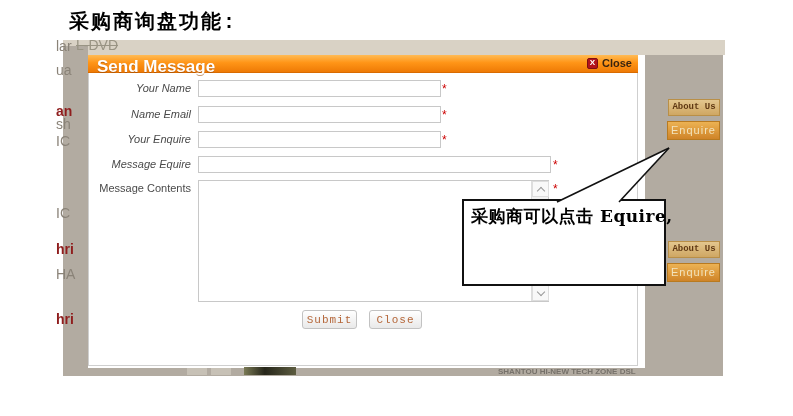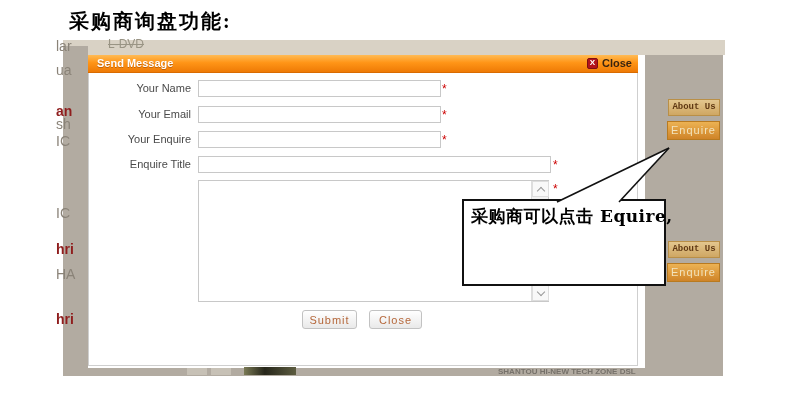--- a/index.html
+++ b/index.html
@@ -1,63 +1,63 @@
 <!DOCTYPE html>
 <html><head>
 <meta charset="utf-8">
 <style>
   * { margin:0; padding:0; box-sizing:border-box; }
   body { background:#fff; font-family:"Liberation Sans", sans-serif; }
   .stage { position:relative; width:793px; height:416px; background:#fff; overflow:hidden; }
 
   
-  .heading { position:absolute; left:69px; top:8px; font-family:Liberation Serif, serif;
+  .heading { position:absolute; left:69px; top:8px; font-family:Liberation Mono, monospace;
              font-weight:bold; font-size:20px; color:#000; letter-spacing:2px; }
 
   
   .beige-bar   { position:absolute; left:63px; top:40px; width:662px; height:15px; background:#d9d2c5; }
   .left-col    { position:absolute; left:63px; top:46px; width:25px; height:330px; background:#b2aba1; }
   .right-col   { position:absolute; left:645px; top:55px; width:78px; height:321px; background:#b2aba1; }
   .bottom-strip{ position:absolute; left:63px; top:368px; width:660px; height:8px; background:#b2aba1; }
   .strip-seg   { position:absolute; top:368px; width:20px; height:7px; background:#c7c1b6; }
   .smudge      { position:absolute; left:244px; top:367px; width:52px; height:8px;
                  background:linear-gradient(90deg,#7a7a55,#26261a 40%,#5c5c40); }
   .footer-text { position:absolute; left:498px; top:367px; font-size:8px; font-weight:bold;
                  color:#76716a; letter-spacing:0; white-space:nowrap; }
   .frag { position:absolute; left:56px; font-size:14px; color:#8a8378; white-space:nowrap; }
   .frag.red { color:#8f1d1d; font-weight:bold; }
-  .frag.strike { left:76px; font-size:12px; color:#999484; text-decoration:line-through;margin-left:32px; }
+  .frag.strike { left:76px; font-size:14px; color:#999484; text-decoration:line-through; }
 
   
   .btn-about { position:absolute; left:668px; width:52px; height:17px; text-align:center;
                background:linear-gradient(#e3c68e,#cfa763); border:1px solid #b98f47;
                font-family:"Liberation Mono", monospace; font-size:9px; font-weight:bold;
                color:#5f3813; line-height:15px; cursor:pointer; }
   .btn-enquire { position:absolute; left:667px; width:53px; height:19px; text-align:center;
                background:linear-gradient(#ecb253,#cf8428); border:1px solid #b87a20;
                font-size:11px; color:#f2e3bd; line-height:17px; letter-spacing:1px; cursor:pointer; }
 
   
   .modal { position:absolute; left:88px; top:55px; width:550px; height:311px; background:#fff;
            border:1px solid #cfcfcf; border-top:none; }
   .modal-header { position:absolute; left:-1px; top:0; width:550px; height:18px;
            background:linear-gradient(#ffbb55,#ff9517 45%,#ee7a05);
            border-bottom:1px solid #d96b00; }
-  .modal-title { position:absolute; left:9px; top:2px; font-size:11px; font-weight:bold; color:#fff;
+  .modal-title { position:absolute; left:9px; top:2px; font-size:17px; font-weight:bold; color:#fff;
            text-shadow:0 1px 0 rgba(150,70,0,.55); }
   .close-area { position:absolute; right:6px; top:2px; display:flex; align-items:center; gap:4px; cursor:pointer; }
   .x-icon { display:inline-flex; align-items:center; justify-content:center; width:11px; height:11px;
            background:#b3121b; border:1px solid #7e0d13; border-radius:2px; color:#fff;
            font-size:8px; font-weight:bold; line-height:1; }
   .close-label { font-size:11px; font-weight:bold; color:#3a2410; }
 
   
   .row { position:absolute; left:0; height:17px; }
   .row .lbl { position:absolute; left:0; top:0; width:102px; text-align:right; font-size:11px;
-              color:#4a4a4a; line-height:17px; }
+              color:#4a4a4a; line-height:17px;font-style:italic; }
   .row input { position:absolute; left:109px; top:0; height:17px; border:1px solid #c8c8c8;
               background:#fff; font-size:11px; padding:0 3px; outline:none; }
   .star { position:absolute; top:2px; font-size:12px; color:#cc0000; }
   .r1 { top:25px; }  .r2 { top:51px; }  .r3 { top:76px; }  .r4 { top:101px; }
   .w-short { width:243px; }
   .w-long  { width:353px; }
   .star-short { left:353px; }
   .star-long  { left:464px; }
 
   .ta-wrap { position:absolute; left:109px; top:125px; width:351px; height:122px;
@@ -72,21 +72,21 @@
   .chev { position:absolute; left:5px; width:6px; height:6px; border-right:1.5px solid #999;
           border-bottom:1.5px solid #999; }
   .chev.up  { top:6px; transform:rotate(-135deg); }
   .chev.dn  { top:3px; transform:rotate(45deg); }
   .r5lbl { position:absolute; left:0; top:125px; width:102px; text-align:right; font-size:11px;
            color:#4a4a4a; line-height:17px; }
 
   .form-actions { position:absolute; top:255px; left:0; width:550px; }
   .fa-btn { position:absolute; top:0; height:19px; border:1px solid #c2c2c2; border-radius:3px;
             background:linear-gradient(#ffffff,#e9e9e9); color:#b5673a; font-size:11px;
-            letter-spacing:1px; cursor:pointer; font-family:Liberation Sans, sans-serif; }
+            letter-spacing:1px; cursor:pointer; font-family:Liberation Mono, monospace; }
   .fa-submit { left:213px; width:55px; }
   .fa-close  { left:280px; width:53px; }
 
   
   .callout { position:absolute; left:462px; top:199px; width:204px; height:87px; background:#fff;
              border:2px solid #111; z-index:35; padding:2px 7px;
              font-family:"DejaVu Serif", serif; font-weight:bold; font-size:17px; color:#000;
              line-height:27px; letter-spacing:0.5px; white-space:nowrap; }
   .tail-svg { position:absolute; left:0; top:0; width:793px; height:416px; z-index:40;
               pointer-events:none; }
@@ -131,35 +131,36 @@
         <span class="close-label">Close</span>
       </span>
     </div>
 
     <div class="row r1">
       <span class="lbl">Your Name</span>
       <input class="w-short" type="text" style="">
       <span class="star star-short">*</span>
     </div>
     <div class="row r2">
-      <span class="lbl">Your Email</span>
+      <span class="lbl">Name Email</span>
       <input class="w-short" type="text" style="">
       <span class="star star-short">*</span>
     </div>
     <div class="row r3">
       <span class="lbl">Your Enquire</span>
       <input class="w-short" type="text" style="">
       <span class="star star-short">*</span>
     </div>
     <div class="row r4">
-      <span class="lbl">Enquire Title</span>
+      <span class="lbl">Message Equire</span>
       <input class="w-long" type="text" style="">
       <span class="star star-long">*</span>
     </div>
 
+    <span class="r5lbl">Message Contents</span>
     <div class="ta-wrap">
       <textarea style=""></textarea>
       <div class="sbar">
         <div class="sbtn up">
             <span class="chev up"></span>
           </div>
         <div class="sbtn down">
             <span class="chev dn"></span>
           </div>
       </div>

